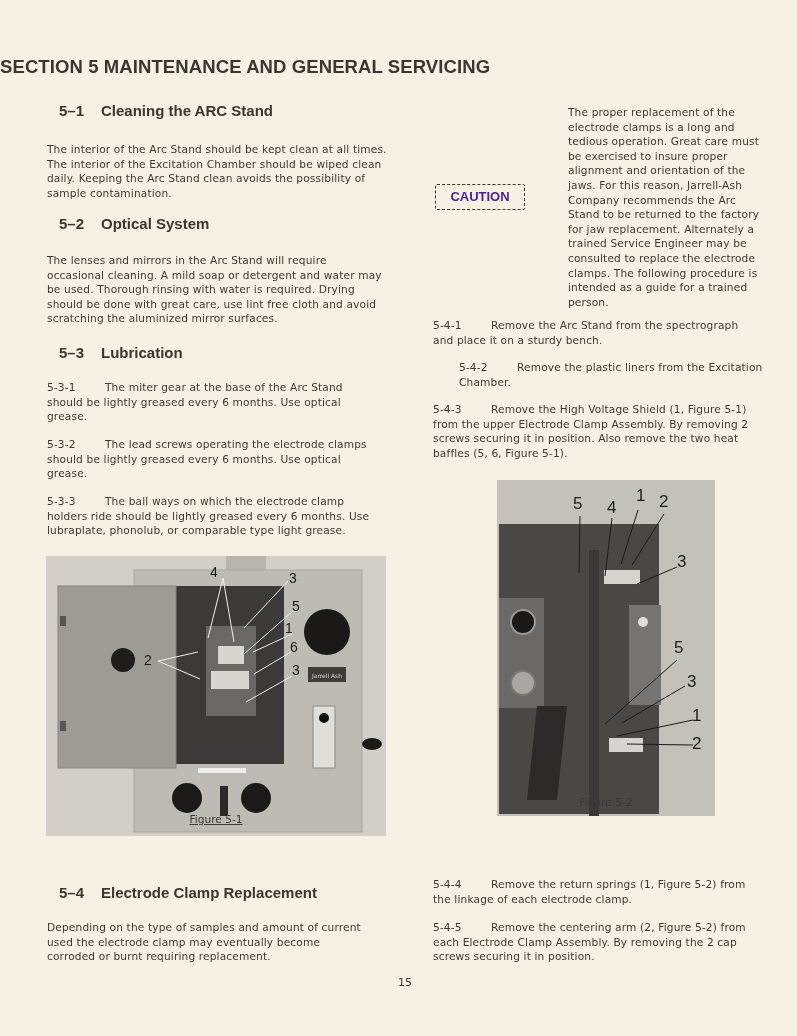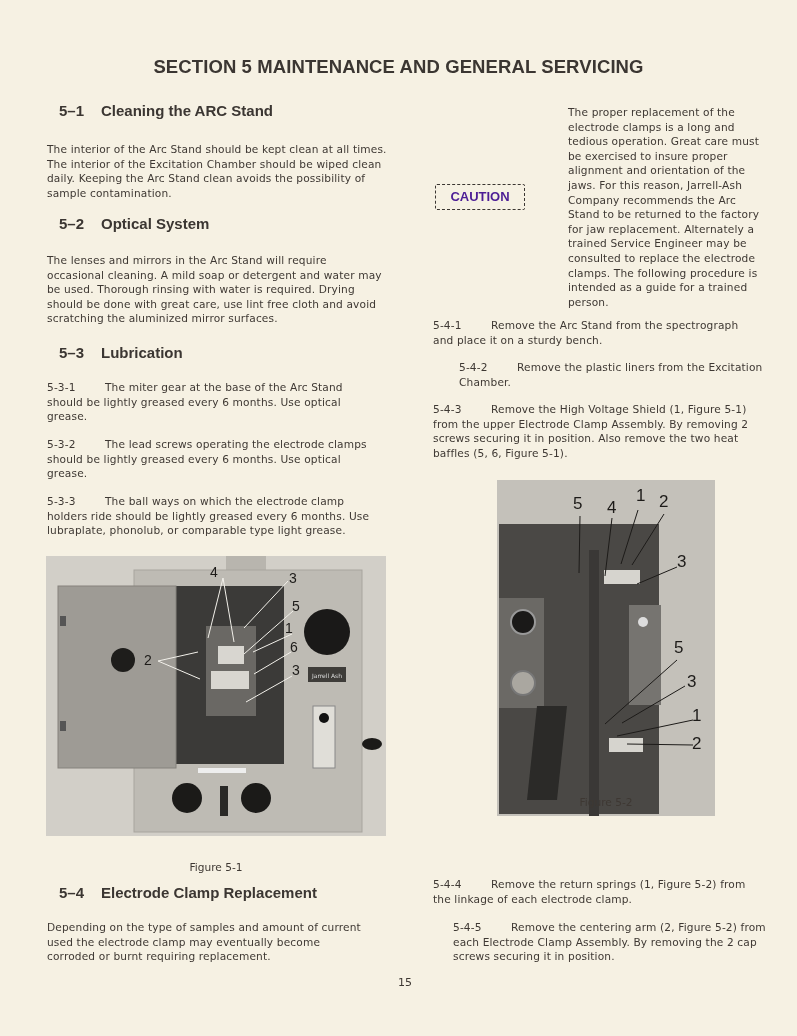--- a/index.html
+++ b/index.html
@@ -3,21 +3,21 @@
 <meta charset="utf-8">
 <style>
   html, body { margin: 0; padding: 0; }
   body {
     width: 797px; height: 1036px; position: relative; overflow: hidden;
     background: #f6f1e3;
     color: #3a3530;
     font-family: "DejaVu Sans", sans-serif;
   }
   .page-title {
-    position: absolute; left: 0; width: 797px; top: 56px; text-align: center;
+    position: absolute; left: 0; width: 797px; top: 56px; text-align: left;
     font-family: "Liberation Sans", sans-serif; font-weight: bold;
     font-size: 18.5px; color: #3b3632; letter-spacing: 0.1px;
   }
   .heading {
     position: absolute; font-family: "Liberation Sans", sans-serif;
     font-weight: bold; font-size: 15px; color: #3b3632; white-space: nowrap;
   }
   .heading .num { display: inline-block; width: 42px; margin-left: 12px; }
   .para {
     position: absolute; font-size: 10.6px; line-height: 14.6px; color: #3e3833;
@@ -119,21 +119,21 @@
     </g>
   </svg>
   <span class="callout" style="left:164px; top:8px;">4</span>
   <span class="callout" style="left:243px; top:14px;">3</span>
   <span class="callout" style="left:246px; top:42px;">5</span>
   <span class="callout" style="left:239px; top:64px;">1</span>
   <span class="callout" style="left:244px; top:83px;">6</span>
   <span class="callout" style="left:246px; top:106px;">3</span>
   <span class="callout" style="left:98px; top:96px;">2</span>
 </div>
-<div class="caption" style="left:46px; top:861px; width:340px;">Figure 5-1</div>
+<div class="caption" style="left:46px; top:813px; width:340px;text-decoration:underline;">Figure 5-1</div>
 
 <div class="heading" style="left:47px; top:884px;">
   <span class="num">5–4</span><span>Electrode Clamp Replacement</span>
 </div>
 <div class="para" style="left:47px; top:920px; width:322px;">Depending on the type of samples and amount of current used the electrode clamp may eventually become corroded or burnt requiring replacement.</div>
 
 <div class="caution">CAUTION</div>
 <div class="para" style="left:568px; top:105px; width:200px;">The proper replacement of the electrode clamps is a long and tedious operation.  Great care must be exercised to insure proper alignment and orientation of the jaws.  For this reason, Jarrell-Ash Company recommends the Arc Stand to be returned to the factory for jaw replacement. Alternately a trained Service Engineer may be consulted to replace the electrode clamps.  The following procedure is intended as a guide for a trained person.</div>
 
 <div class="para" style="left:433px; top:318px; width:310px;">
@@ -179,17 +179,17 @@
   <span class="callout" style="left:177px; top:158px;">5</span>
   <span class="callout" style="left:190px; top:192px;">3</span>
   <span class="callout" style="left:195px; top:226px;">1</span>
   <span class="callout" style="left:195px; top:254px;">2</span>
 </div>
 <div class="caption" style="left:497px; top:796px; width:218px;">Figure 5-2</div>
 
 <div class="para" style="left:433px; top:877px; width:330px;">
   <span class="step">5-4-4</span><span>Remove the return springs (1, Figure 5-2) from the linkage of each electrode clamp.</span>
 </div>
-<div class="para" style="left:433px; top:920px; width:320px;margin-left:20px;">
+<div class="para" style="left:433px; top:920px; width:320px;">
   <span class="step">5-4-5</span><span>Remove the centering arm (2, Figure 5-2) from each Electrode Clamp Assembly.  By removing the 2 cap screws securing it in position.</span>
 </div>
 
 <div class="pagenum">15</div>
 
 </body></html>

